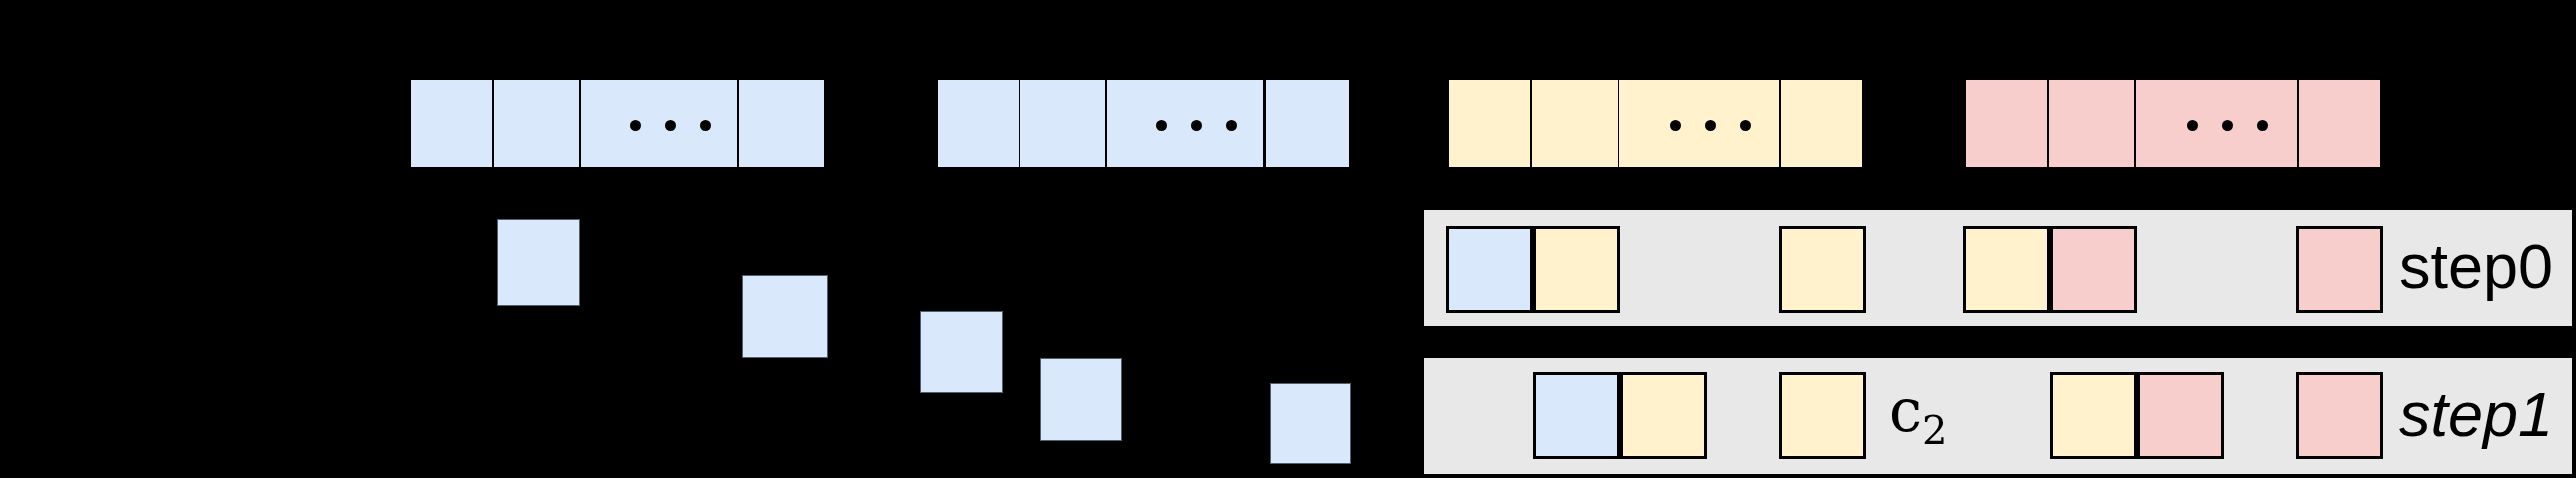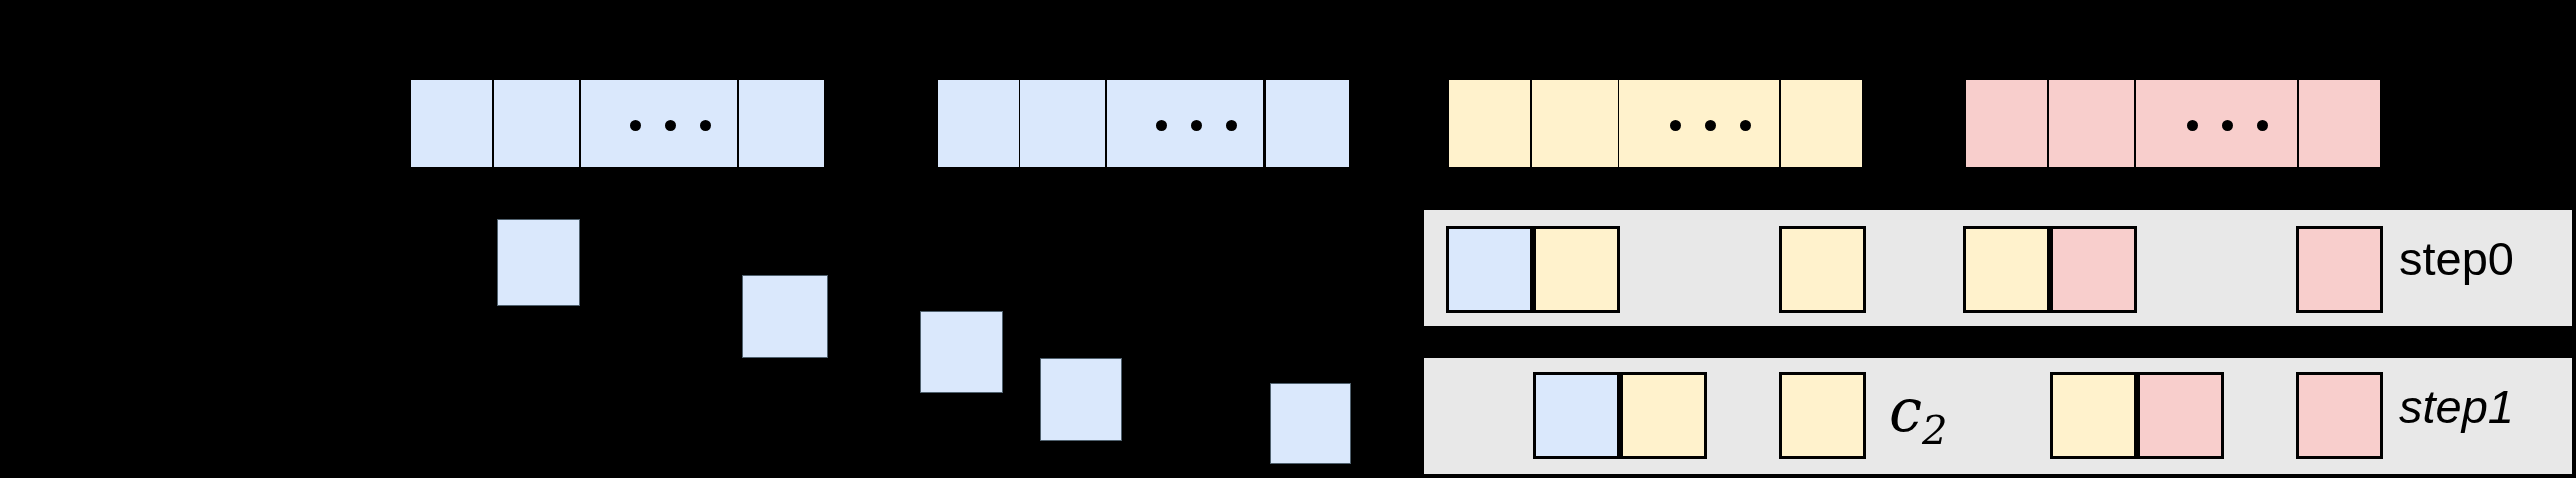--- a/index.html
+++ b/index.html
@@ -4,21 +4,21 @@
 <style>
   html,body{margin:0;padding:0;background:#000;}
   #canvas{position:relative;width:2576px;height:478px;background:#000000;overflow:hidden;
           font-family:"Liberation Sans",sans-serif;}
   .cell{position:absolute;box-sizing:border-box;border:1.7px solid #000;}
   .stepbox{position:absolute;box-sizing:border-box;border:3.5px solid #000;}
   .cascadebox{position:absolute;box-sizing:border-box;border:1.7px solid #50616e;}
   .bar{position:absolute;}
   .dotrow{position:absolute;display:flex;gap:23.5px;}
   .dot{width:11.3px;height:11.3px;border-radius:50%;background:#000;}
-  .steplabel{position:absolute;font-size:47px;line-height:1;color:#000;white-space:nowrap;}
+  .steplabel{position:absolute;font-size:63px;line-height:1;color:#000;white-space:nowrap;}
   .carry{position:absolute;color:#000;font-family:"DejaVu Serif",serif;font-size:59px;line-height:1;}
   .carry sub{font-size:40px;line-height:1;}
   svg{position:absolute;left:0;top:0;}
 </style>
 </head>
 <body>
 
 <div id="canvas">
   <svg id="arrow-layer" width="2576" height="478" viewBox="0 0 2962 550">
     <defs>
@@ -91,17 +91,17 @@
       <div class="stepbox" style="left: 1963px; top: 226px; width: 87px; height: 87px; background: rgb(255, 242, 204);"></div>
       <div class="stepbox" style="left: 2050px; top: 226px; width: 87px; height: 87px; background: rgb(248, 206, 204);"></div>
       <div class="stepbox" style="left: 2296px; top: 226px; width: 87px; height: 87px; background: rgb(248, 206, 204);"></div>
       <div class="stepbox" style="left: 1533px; top: 372px; width: 87px; height: 87px; background: rgb(218, 232, 252);"></div>
       <div class="stepbox" style="left: 1620px; top: 372px; width: 87px; height: 87px; background: rgb(255, 242, 204);"></div>
       <div class="stepbox" style="left: 1779px; top: 372px; width: 87px; height: 87px; background: rgb(255, 242, 204);"></div>
       <div class="stepbox" style="left: 2050px; top: 372px; width: 87px; height: 87px; background: rgb(255, 242, 204);"></div>
       <div class="stepbox" style="left: 2137px; top: 372px; width: 87px; height: 87px; background: rgb(248, 206, 204);"></div>
       <div class="stepbox" style="left: 2296px; top: 372px; width: 87px; height: 87px; background: rgb(248, 206, 204);"></div>
     </div>
-  <span class="carry" id="carry" style="left: 1889px; top: 381px; font-style: italic;"><span>c</span><sub>2</sub></span>
+  <span class="carry" id="carry" style="left: 1889px; top: 381px;"><span>c</span><sub>2</sub></span>
 <span class="steplabel" style="left: 2399px; top: 235px;">step0</span>
     <span class="steplabel" style="left: 2399px; top: 383px; font-style: italic;">step1</span>
   </div>
 
 
 </body></html>

